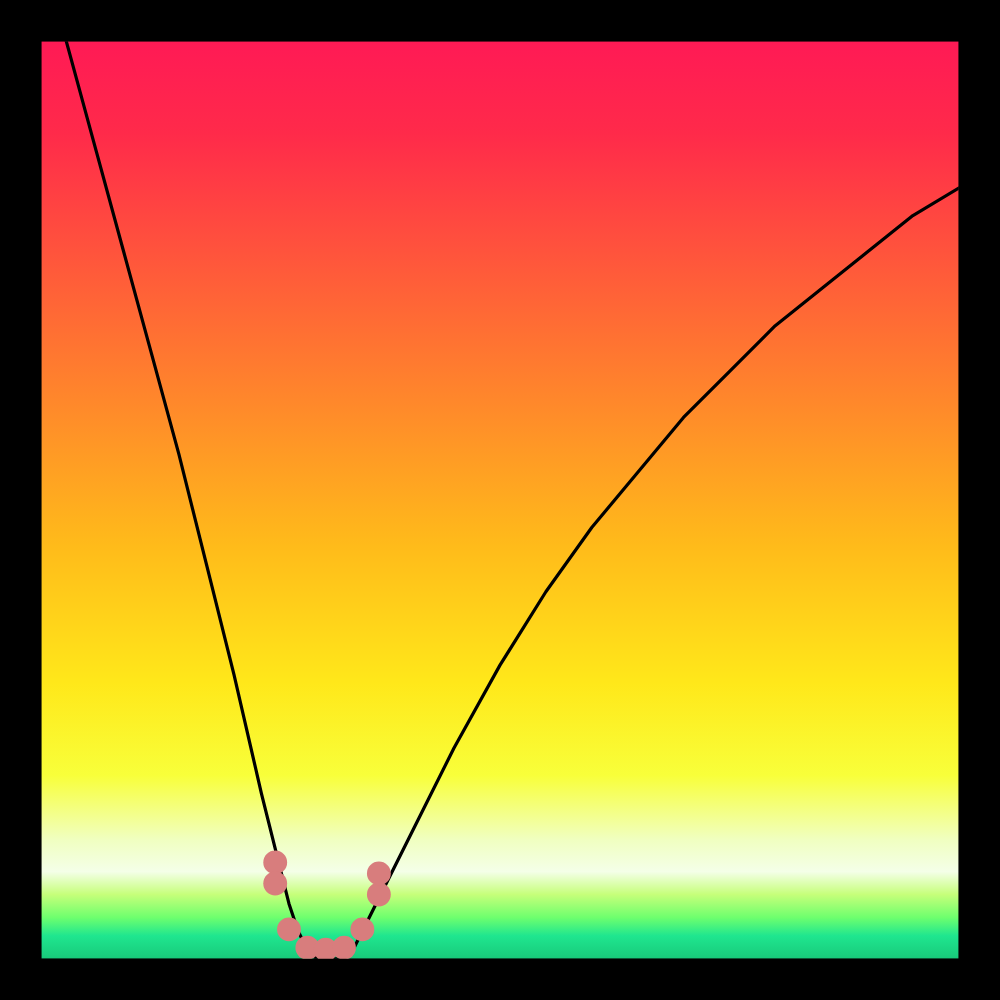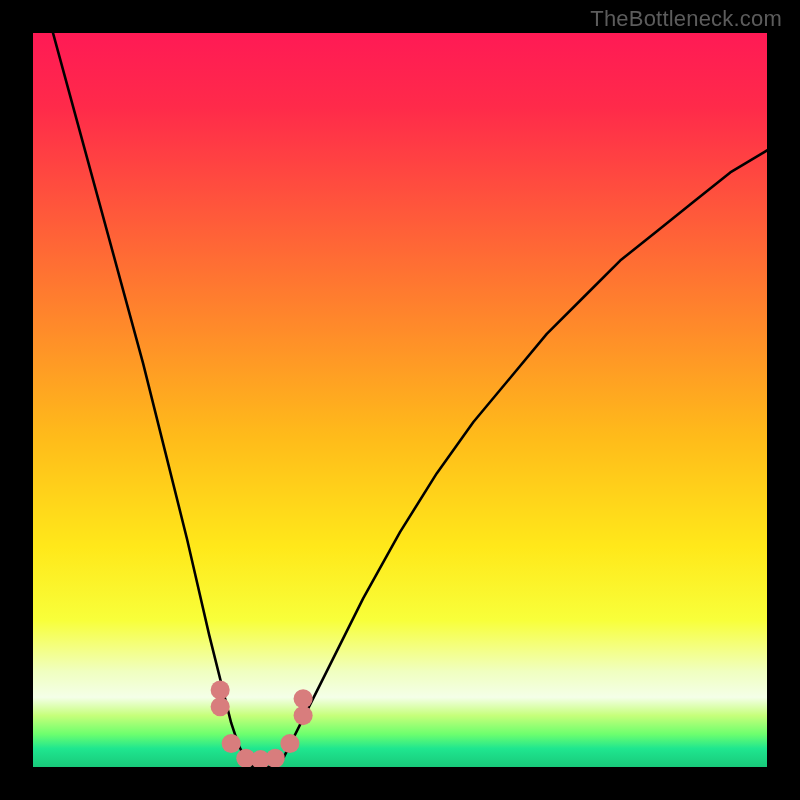--- a/index.html
+++ b/index.html
@@ -83,14 +83,13 @@
           <circle cx="29.00" cy="98.80" r="1.3" fill="#d87d7d"></circle>
           <circle cx="31.00" cy="99.00" r="1.3" fill="#d87d7d"></circle>
           <circle cx="33.00" cy="98.80" r="1.3" fill="#d87d7d"></circle>
           <circle cx="35.00" cy="96.80" r="1.3" fill="#d87d7d"></circle>
           <circle cx="36.80" cy="93.00" r="1.3" fill="#d87d7d"></circle>
           <circle cx="36.80" cy="90.70" r="1.3" fill="#d87d7d"></circle>
         </g>
     </svg>
   </div>
 
-  <div class="watermark">TheBottleneck.com</div>
 </div>
 
 </body></html>

